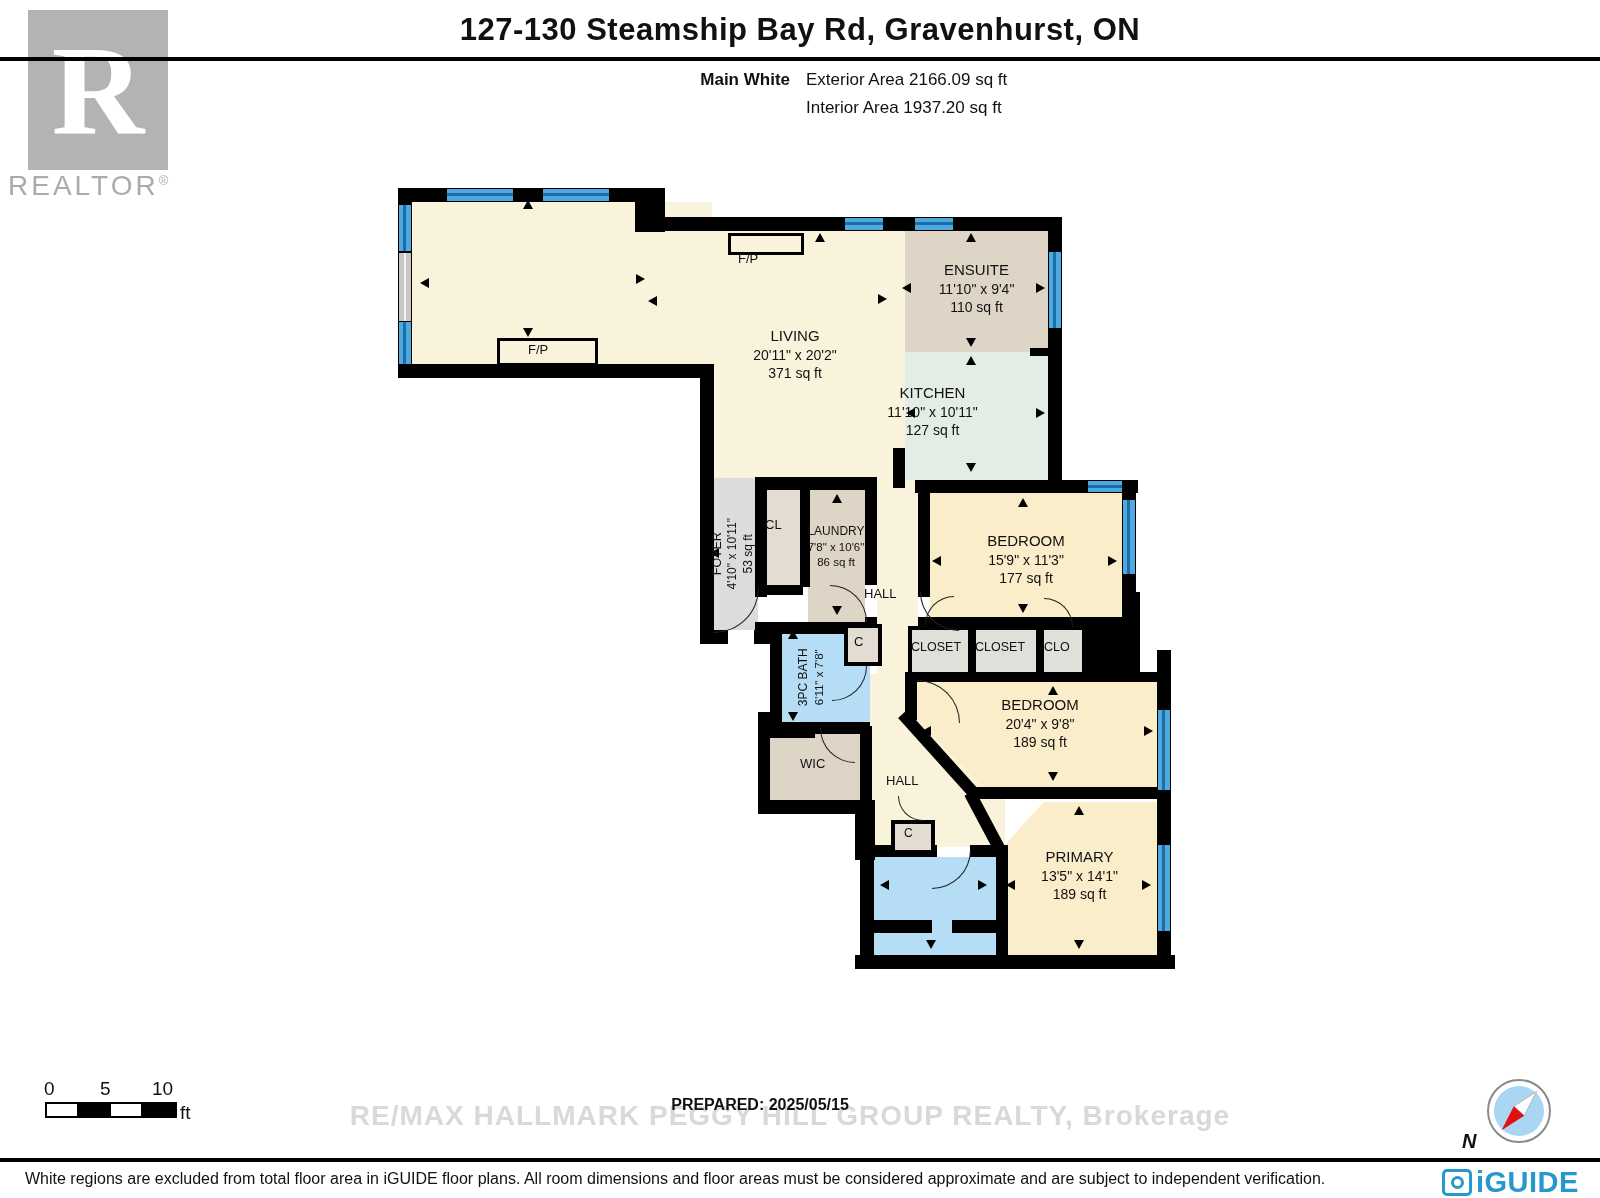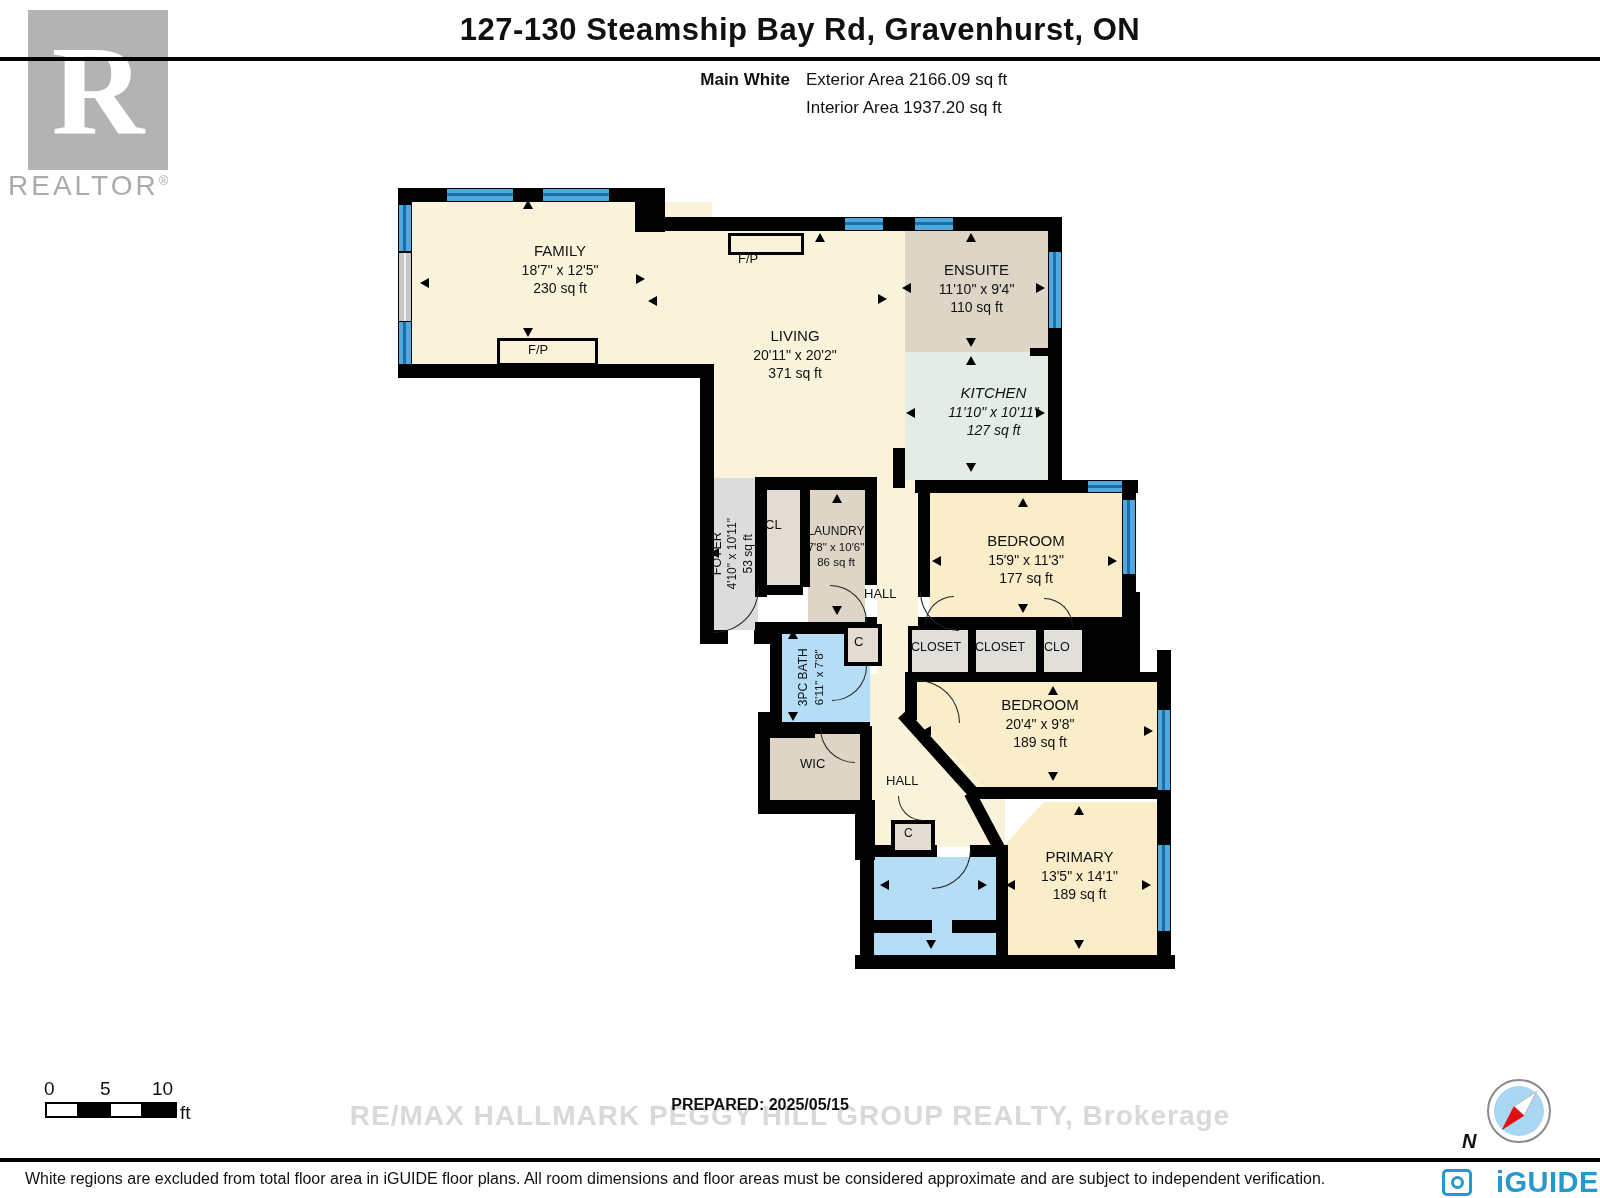--- a/index.html
+++ b/index.html
@@ -53,21 +53,21 @@
   .tick{position:absolute;top:0;font-size:19px;}
   .seg{position:absolute;top:24px;width:32px;height:12px;border:2px solid #000;}
   #scale-ft{position:absolute;left:138px;top:24px;font-size:19px;}
   
   #compass{position:absolute;left:1486px;top:1078px;z-index:2;}
   #compass-n{position:absolute;left:1462px;top:1130px;font-size:20px;font-style:italic;font-weight:bold;}
   
   #iguide{position:absolute;left:1442px;top:1166px;display:flex;align-items:center;z-index:2;}
   #iguide .cam{width:24px;height:21px;border:3px solid #2798ce;border-radius:5px;position:relative;margin-right:4px;}
   #iguide .cam i{position:absolute;left:6px;top:4px;width:7px;height:7px;border:3px solid #2798ce;border-radius:50%;display:block;}
-  #iguide .txt{font-size:29px;font-weight:bold;color:#2798ce;letter-spacing:.5px;margin-left:20px;}
+  #iguide .txt{font-size:29px;font-weight:bold;color:#2798ce;letter-spacing:.5px;}
 </style>
 </head>
 <body>
 
 <div id="rlogo">
     <span>R</span>
   </div>
 <div id="rlogo-text"><span>REALTOR</span><sup>®</sup></div>
 <div id="title">127-130 Steamship Bay Rd, Gravenhurst, ON</div>
 <div id="rule"></div>
@@ -205,36 +205,31 @@
   <i class="ar aru" style="left:1074px;top:806px;"></i>
   <i class="ar arl" style="left:1006px;top:880px;"></i>
   <i class="ar arr" style="left:1142px;top:880px;"></i>
   <i class="ar ard" style="left:1074px;top:940px;"></i>
   <i class="ar arl" style="left:880px;top:880px;"></i>
   <i class="ar arr" style="left:978px;top:880px;"></i>
   <i class="ar ard" style="left:926px;top:940px;"></i>
   <i class="ar aru" style="left:788px;top:630px;"></i>
   <i class="ar ard" style="left:788px;top:712px;"></i>
 
-  <div class="rlabel" style="left:430px;top:233px;width:260px;height:72px;">
-    <span class="nm">FAMILY</span>
-    <span class="dm">18'7" x 12'5"</span>
-    <span class="ar2">230 sq ft</span>
-  </div>
   <div class="rlabel" style="left:665px;top:318px;width:260px;height:72px;">
     <span class="nm">LIVING</span>
     <span class="dm">20'11" x 20'2"</span>
     <span class="ar2">371 sq ft</span>
   </div>
   <div class="rlabel" style="left:905px;top:255px;width:143px;height:66px;">
     <span class="nm">ENSUITE</span>
     <span class="dm">11'10" x 9'4"</span>
     <span class="ar2">110 sq ft</span>
   </div>
-  <div class="rlabel" style="left:922px;top:378px;width:143px;height:66px;font-style:italic;">
+  <div class="rlabel" style="left:861px;top:378px;width:143px;height:66px;">
     <span class="nm">KITCHEN</span>
     <span class="dm">11'10" x 10'11"</span>
     <span class="ar2">127 sq ft</span>
   </div>
   <div class="rlabel" style="left:688px;top:475px;width:90px;height:158px;">
     <div class="rot" style="display:flex;flex-direction:column;align-items:center;line-height:1.3;">
       <span style="font-size:12.5px;">FOYER</span>
       <span style="font-size:12px;">4'10" x 10'11"</span>
       <span style="font-size:12px;">53 sq ft</span>
     </div>

